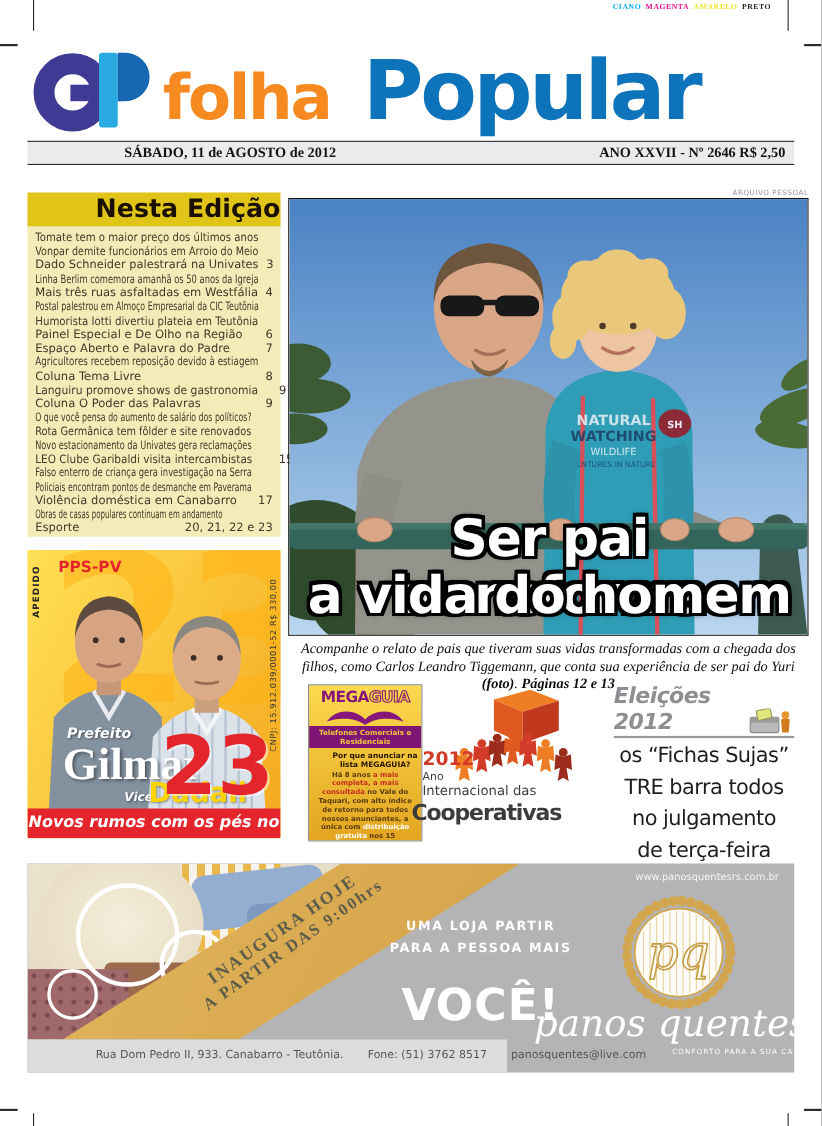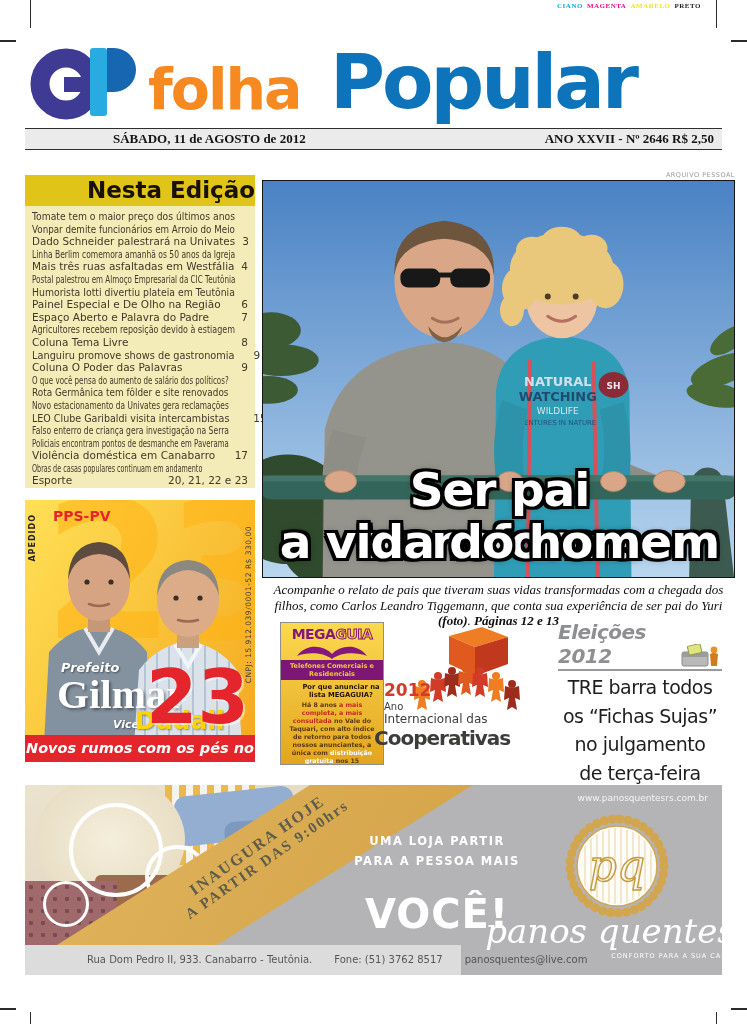--- a/index.html
+++ b/index.html
@@ -418,22 +418,22 @@
     <div class="ele-head">
       <span class="ele-title">Eleições 2012</span>
       <svg width="42" height="24" viewBox="0 0 40 24">
         <rect x="1" y="8" width="26" height="14" rx="2" fill="#b9b9b9" stroke="#8a8a8a"></rect>
         <rect x="1" y="8" width="26" height="5" fill="#9c9c9c"></rect>
         <rect x="7" y="1" width="13" height="9" rx="1" fill="#dfe57a" stroke="#90955a" transform="rotate(-12 13 5)"></rect>
         <circle cx="33" cy="6" r="3.4" fill="#e8922a"></circle>
         <path d="M29 10 Q33 8 37 10 L36 22 L30 22 Z" fill="#d27b1c"></path>
       </svg>
     </div>
+    <div class="ele-hl">os “Fichas Sujas”</div>
     <div class="ele-hl">TRE barra todos</div>
-    <div class="ele-hl">os “Fichas Sujas”</div>
     <div class="ele-hl">no julgamento</div>
     <div class="ele-hl">de terça-feira</div>
     <div class="ele-foot">Caderno Eleições 2012</div>
   </div>
 
   <div class="store">
     <div class="st-photo">
       <div class="blob" style="left:140px;top:0;width:90px;height:80px;background:repeating-linear-gradient(90deg,#e9b94d 0 7px,#f7f3ea 7px 14px)"></div>
       <div class="blob" style="left:150px;top:6px;width:120px;height:50px;background:#93aed0;border-radius:12px;transform:rotate(-6deg)"></div>
       <div class="blob" style="left:200px;top:34px;width:100px;height:40px;background:#7e99c0;border-radius:10px;transform:rotate(-4deg)"></div>

